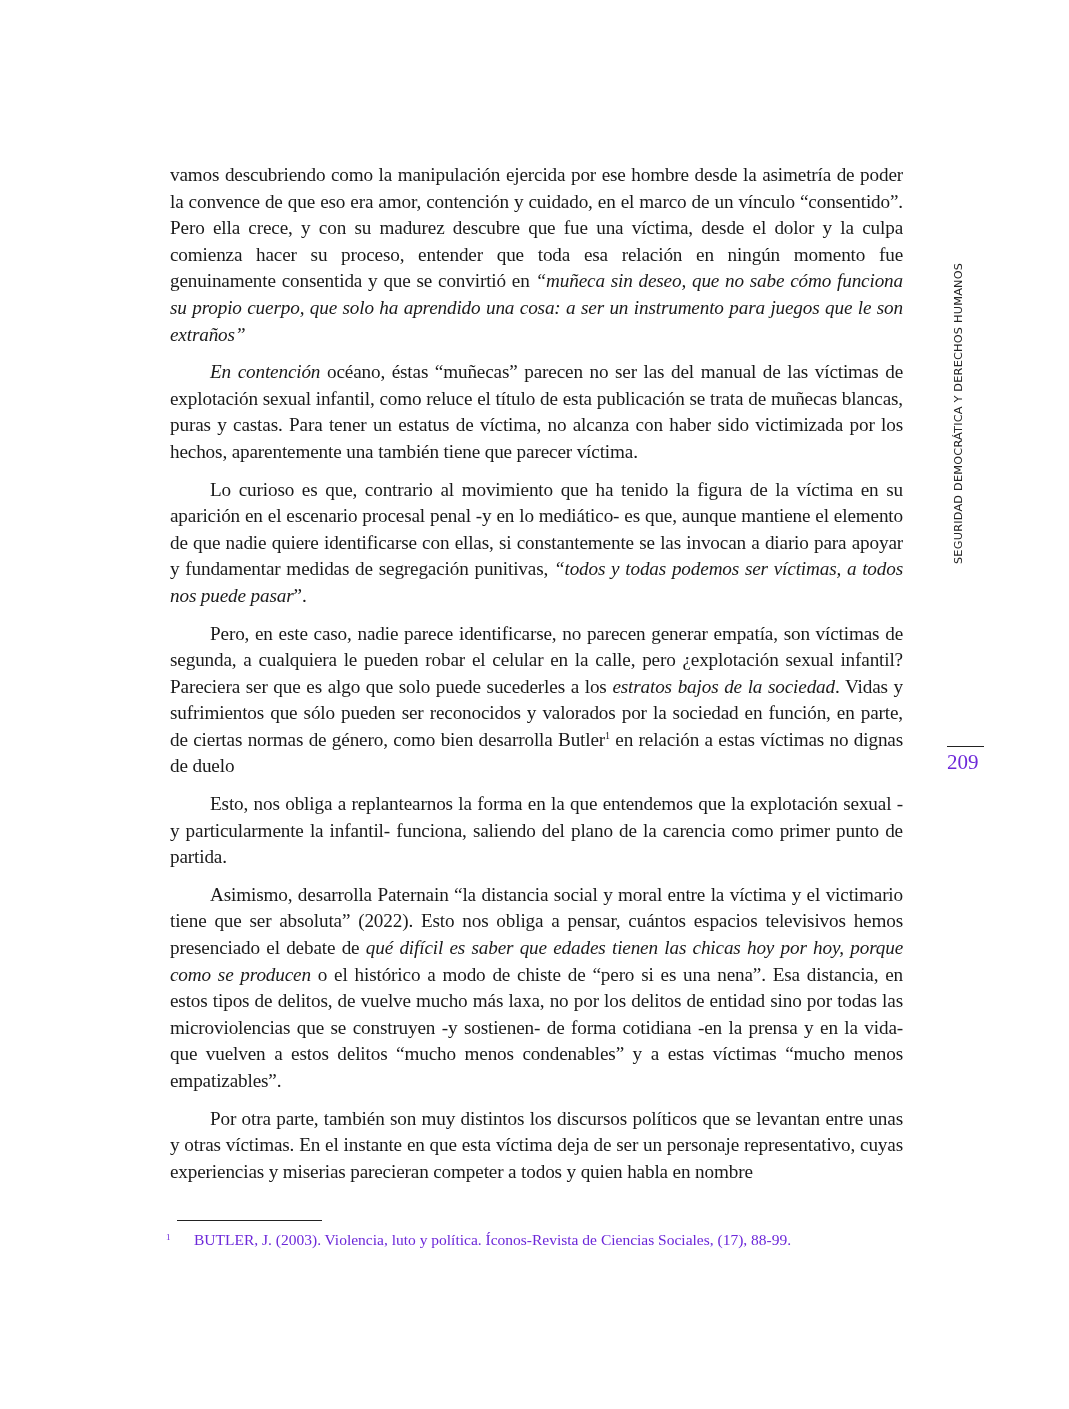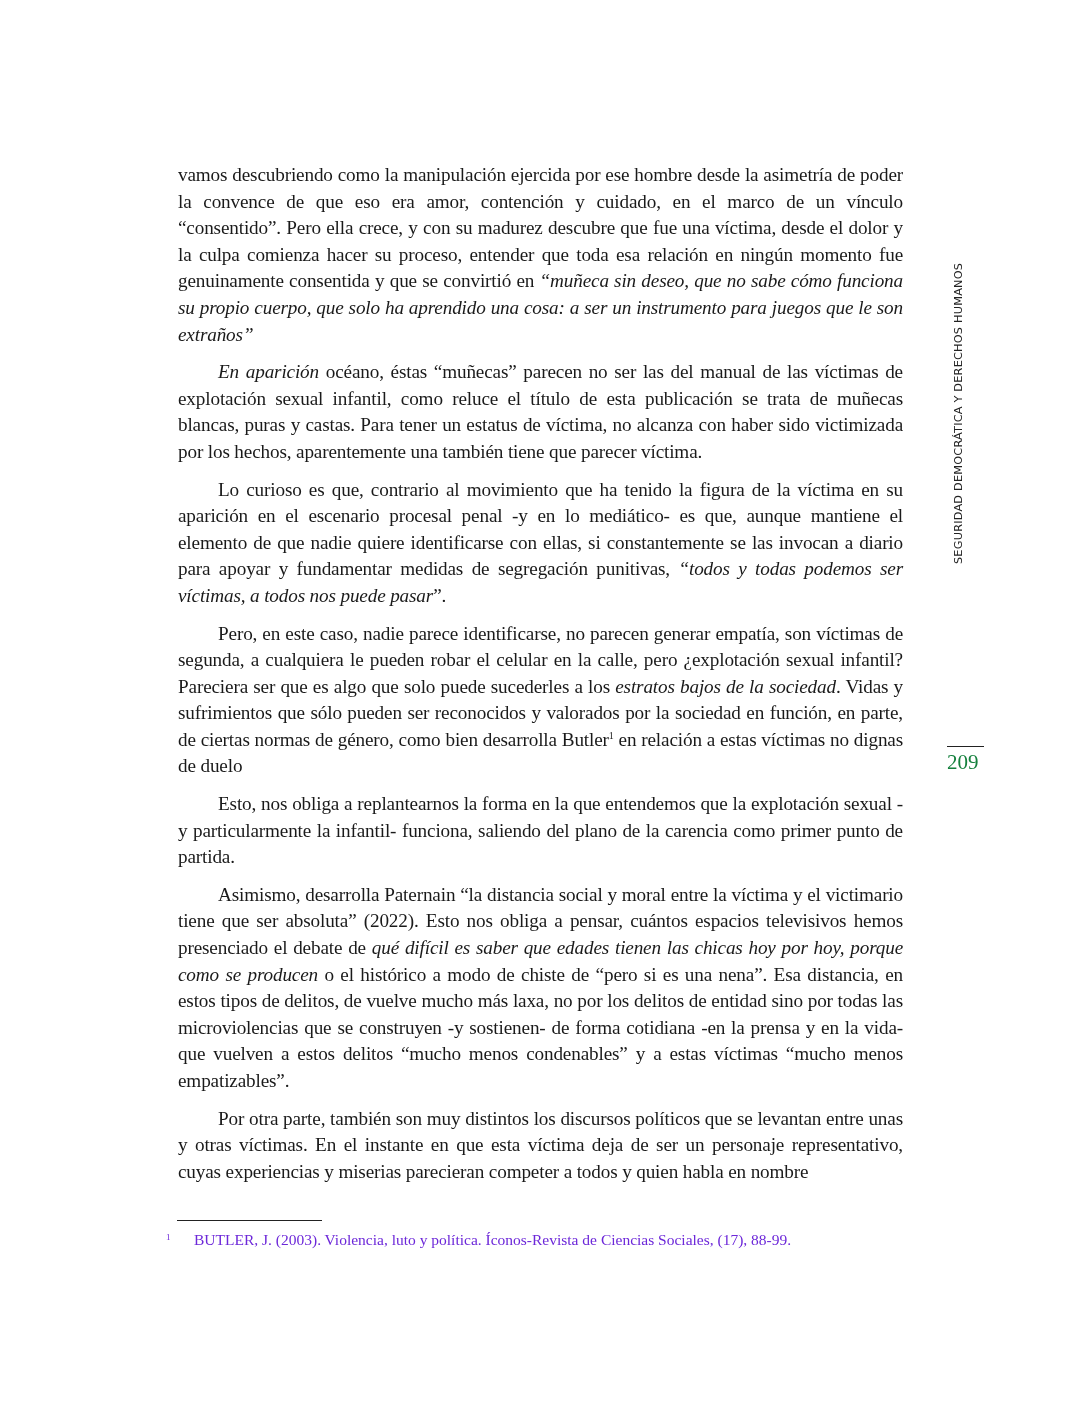--- a/index.html
+++ b/index.html
@@ -4,49 +4,49 @@
 <style>
   html, body { margin: 0; padding: 0; background: #ffffff; }
   body { width: 1069px; height: 1409px; position: relative; overflow: hidden; color: #1a1a1a; }
   .page { position: absolute; left: 0; top: 0; width: 1069px; height: 1409px; background: #ffffff; }
   .body-text {
     position: absolute; left: 166px; top: 162px; width: 737px;
     font-family: "Liberation Serif", "DejaVu Serif", serif;
     font-size: 19.2px; line-height: 26.6px; text-align: justify;
     hyphens: manual; letter-spacing: -0.15px;
   }
-  .body-text p { margin: 0 0 11px 12px; text-indent: 40px; }
+  .body-text p { margin: 0 0 11px 4px; text-indent: 40px; }
   .body-text p.first { text-indent: 0; }
   .body-text em { font-style: italic; }
   .body-text sup { font-size: 10px; line-height: 0; vertical-align: 7px; }
   .side-title {
     position: absolute; left: 952px; top: 564px;
     transform-origin: 0 0; transform: rotate(-90deg);
     font-family: "DejaVu Sans", "Liberation Sans", sans-serif;
     font-size: 11.3px; letter-spacing: 0.2px; white-space: nowrap; color: #222;
   }
   .page-number-rule { position: absolute; left: 947px; top: 746px; width: 37px; height: 1px; background: #222; }
   .page-number {
     position: absolute; left: 947px; top: 750px; width: 40px;
-    font-family: "Liberation Serif", "DejaVu Serif", serif; font-size: 21px; color: #15803d;
+    font-family: "Liberation Serif", "DejaVu Serif", serif; font-size: 21px; color: #6d28d9;
   }
   .footnote-rule { position: absolute; left: 177px; top: 1220px; width: 145px; height: 1px; background: #222; }
   .footnote {
     position: absolute; left: 166px; top: 1227px; width: 737px;
     font-family: "Liberation Serif", "DejaVu Serif", serif; font-size: 15.5px; line-height: 20px; color: #6d28d9;
   }
   .footnote .fn-mark { font-size: 9px; vertical-align: 5px; display: inline-block; width: 28px; }
 </style>
 </head>
 <body>
 
 <div class="page">
   <div class="body-text" id="body-text">
       <p class="first"><span>vamos descubriendo como la manipulación ejercida por ese hombre desde la asimetría de poder la convence de que eso era amor, contención y cuidado, en el marco de un vínculo “consentido”. Pero ella crece, y con su madurez descubre que fue una víctima, desde el dolor y la culpa comienza hacer su proceso, entender que toda esa relación en ningún momento fue genuinamente consentida y que se convirtió en </span><em>“muñeca sin deseo, que no sabe cómo funciona su propio cuerpo, que solo ha aprendido una cosa: a ser un instrumento para juegos que le son extraños”</em></p>
-      <p><em>En aparición</em><span> océano, éstas “muñecas” parecen no ser las del manual de las víctimas de explotación sexual infantil, como reluce el título de esta publicación se trata de muñecas blancas, puras y castas. Para tener un estatus de víctima, no alcanza con haber sido victimi­zada por los hechos, aparentemente una también tiene que parecer víctima.</span></p>
+      <p><em>En contención</em><span> océano, éstas “muñecas” parecen no ser las del manual de las víctimas de explotación sexual infantil, como reluce el título de esta publicación se trata de muñecas blancas, puras y castas. Para tener un estatus de víctima, no alcanza con haber sido victimi­zada por los hechos, aparentemente una también tiene que parecer víctima.</span></p>
       <p><span>Lo curioso es que, contrario al movimiento que ha tenido la figura de la víctima en su aparición en el escenario procesal penal -y en lo mediático- es que, aunque mantiene el elemento de que nadie quiere identificarse con ellas, si constantemente se las invocan a diario para apoyar y fundamentar medidas de segregación punitivas, </span><em>“todos y todas podemos ser víctimas, a todos nos puede pasar</em><span>”.</span></p>
       <p><span>Pero, en este caso, nadie parece identificarse, no parecen generar empatía, son víctimas de segunda, a cualquiera le pueden robar el celular en la calle, pero ¿explotación sexual infantil? Pareciera ser que es algo que solo puede sucederles a los </span><em>estratos bajos de la socie­dad</em><span>. Vidas y sufrimientos que sólo pueden ser reconocidos y valorados por la sociedad en función, en parte, de ciertas normas de género, como bien desarrolla Butler</span><sup>1</sup><span> en relación a estas víctimas no dignas de duelo</span></p>
       <p><span>Esto, nos obliga a replantearnos la forma en la que entendemos que la explotación se­xual - y particularmente la infantil- funciona, saliendo del plano de la carencia como primer punto de partida.</span></p>
       <p><span>Asimismo, desarrolla Paternain “la distancia social y moral entre la víctima y el victi­mario tiene que ser absoluta” (2022). Esto nos obliga a pensar, cuántos espacios televisivos hemos presenciado el debate de </span><em>qué difícil es saber que edades tienen las chicas hoy por hoy, porque como se producen</em><span> o el histórico a modo de chiste de “pero si es una nena”. Esa dis­tancia, en estos tipos de delitos, de vuelve mucho más laxa, no por los delitos de entidad sino por todas las microviolencias que se construyen -y sostienen- de forma cotidiana -en la prensa y en la vida- que vuelven a estos delitos “mucho menos condenables” y a estas vícti­mas “mucho menos empatizables”.</span></p>
       <p><span>Por otra parte, también son muy distintos los discursos políticos que se levantan entre unas y otras víctimas. En el instante en que esta víctima deja de ser un personaje represen­tativo, cuyas experiencias y miserias parecieran competer a todos y quien habla en nombre</span></p>
     </div>
 
   <div class="side-title">SEGURIDAD DEMOCRÁTICA Y DERECHOS HUMANOS</div>
 
   <div class="page-number-rule"></div>

